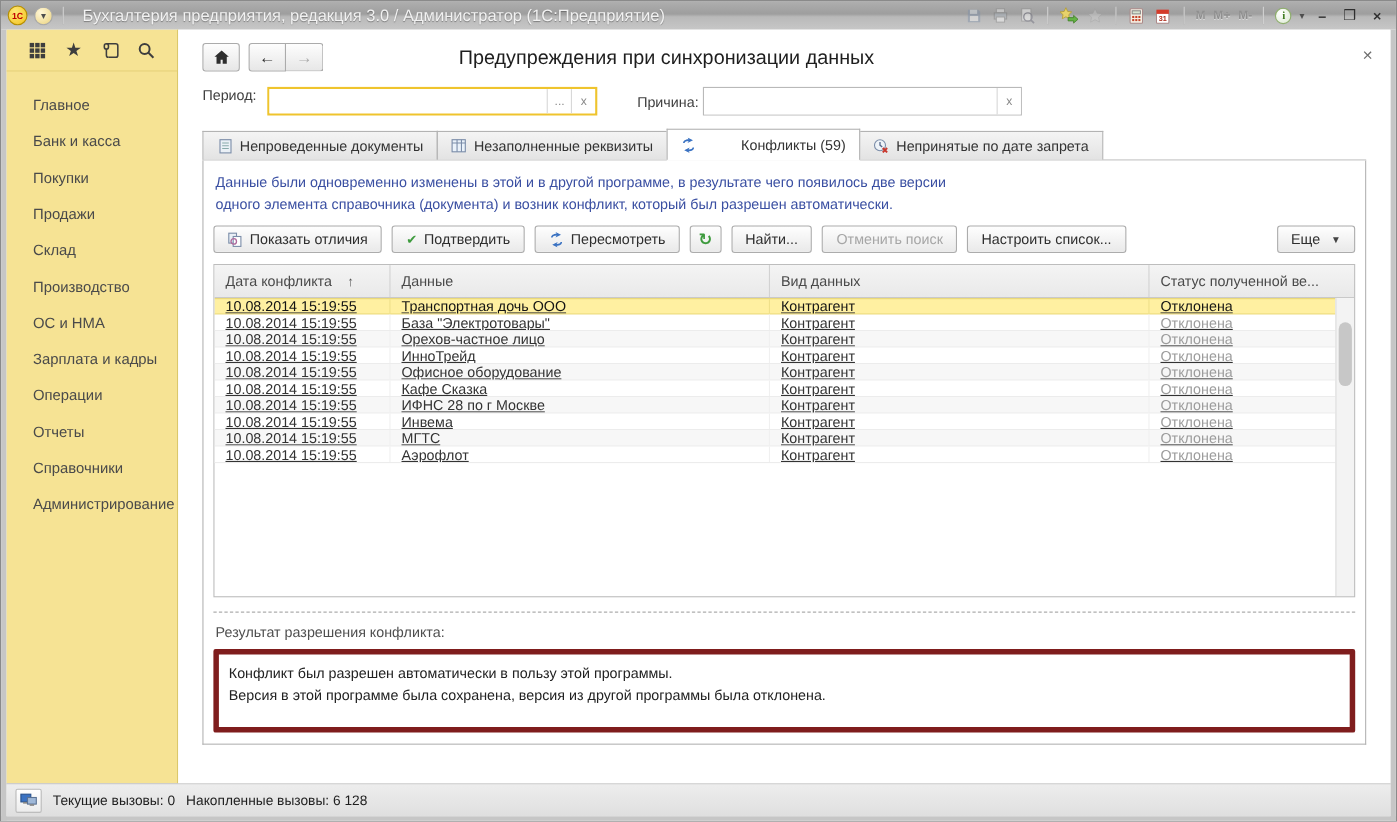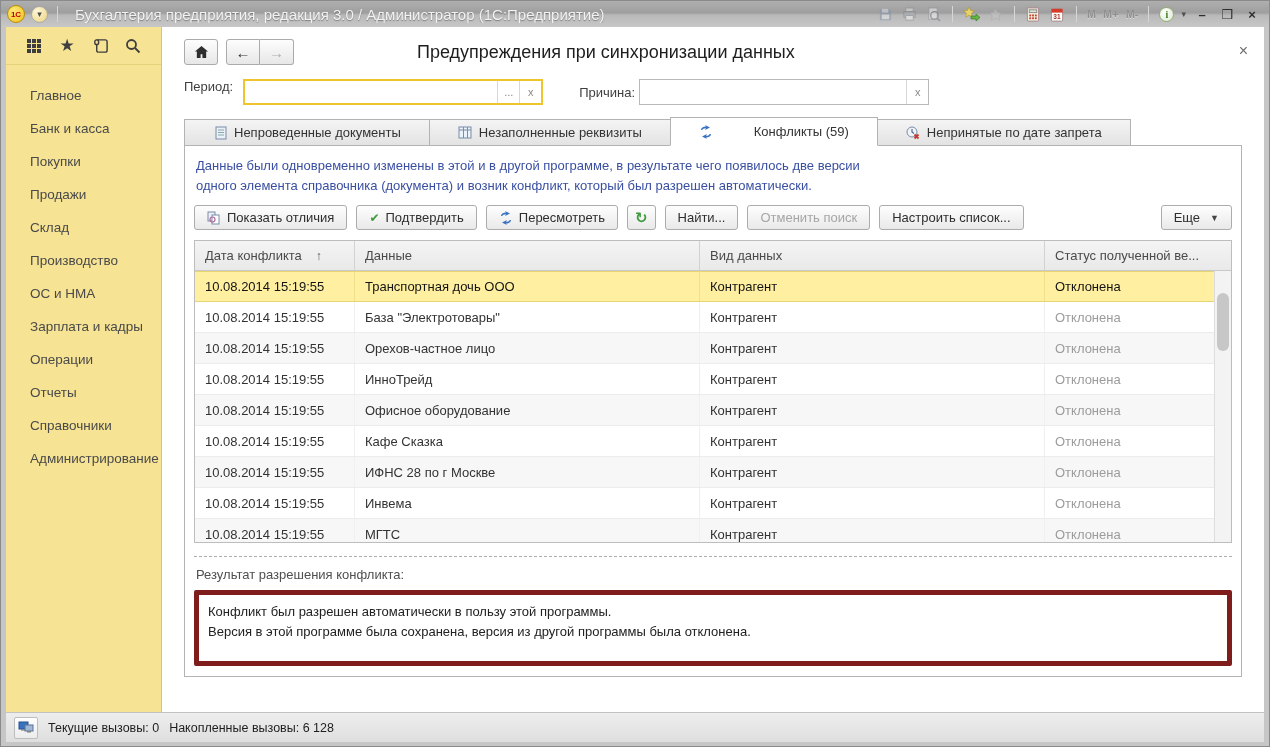--- a/index.html
+++ b/index.html
@@ -76,21 +76,21 @@
   .field { display:flex; align-items:stretch; background:#FFF; height:26px; }
   .field.focused { border:2px solid #EFC42D; width:300px; }
   .field.plain { border:1px solid #B9B9B9; width:290px; margin-left:4px; }
   .field input { border:none; outline:none; flex:1 1 auto; font-size:13px; padding:0 6px; min-width:0; font-family:inherit; }
   .fbtn { flex:0 0 22px; display:flex; align-items:center; justify-content:center; color:#8A8A8A; font-size:11px; border-left:1px solid #D8D8D8; background:#FFF; cursor:pointer; }
   .reason-wrap { display:flex; align-items:center; margin-left:26px; }
 
   
   .tabs { display:flex; align-items:flex-end; margin:4px 22px 0 22px; border-bottom:1px solid #B3B3B3; }
   .tab {
-    display:flex; align-items:center; gap:6px; height:26px; padding:0 28px;
+    display:flex; align-items:center; gap:6px; height:26px; padding:0 12px;
     border:1px solid #B3B3B3; border-bottom:none; margin-right:-1px;
     background:linear-gradient(#F4F4F4,#E3E3E3); color:#333; cursor:pointer; white-space:nowrap;
   }
   .tab.active { background:#FFF; height:29px; position:relative; z-index:2; margin-bottom:-1px; border-bottom:1px solid #FFF;gap:40px; }
   .tab .ticon { width:15px; height:14px; display:flex; align-items:center; justify-content:center; }
 
   
   .panel { flex:0 0 auto; margin:0 22px; border:1px solid #B3B3B3; border-top:none; padding:8px 9px 10px 9px; background:#FFF; }
   .desc { color:#3A4FA2; line-height:1.5; padding:2px 2px 6px 2px; }
 
@@ -109,21 +109,21 @@
 
   
   .grid { border:1px solid #BDBDBD; height:303px; position:relative; overflow:hidden; }
   .gheader { display:flex; height:30px; background:linear-gradient(#F4F4F4,#E9E9E9); border-bottom:1px solid #C9C9C9; color:#4A4A4A; }
   .gh { display:flex; align-items:center; padding:0 10px; border-right:1px solid #D2D2D2; overflow:hidden; white-space:nowrap; }
   .sort-arrow { margin-left:14px; font-size:12px; color:#555; }
   .col-date { width:160px; flex:0 0 160px; }
   .col-data { width:345px; flex:0 0 345px; }
   .col-kind { width:345px; flex:0 0 345px; }
   .col-status { flex:1 1 auto; border-right:none; }
-  .grow { display:flex; height:31px; border-bottom:1px solid #ECECEC; background:#FFF; cursor:pointer; }
+  .grow { display:flex; height:15px; border-bottom:1px solid #ECECEC; background:#FFF; cursor:pointer;text-decoration:underline; }
   .grow:nth-child(odd) { background:#F7F7F7; }
   .grow .gc { display:flex; align-items:center; padding:0 10px; border-right:1px solid #F0F0F0; overflow:hidden; white-space:nowrap; color:#333; }
   .grow .gc.col-status { color:#9C9C9C; border-right:none; }
   .grow.selected { background:#FFF0A1; border-top:1px solid #E7D574; border-bottom:1px solid #E7D574; }
   .grow.selected .gc { color:#141414; border-right-color:#EFE08A; }
   .grow.selected .gc.col-status { color:#141414; }
   .rows-area { position:absolute; top:30px; left:0; right:17px; bottom:0; }
   .vscroll { position:absolute; top:30px; right:0; bottom:0; width:17px; background:#F3F3F3; border-left:1px solid #DDD; }
   .vthumb { position:absolute; top:22px; left:2px; width:12px; height:58px; background:#C7C7C7; border-radius:6px; }
 

